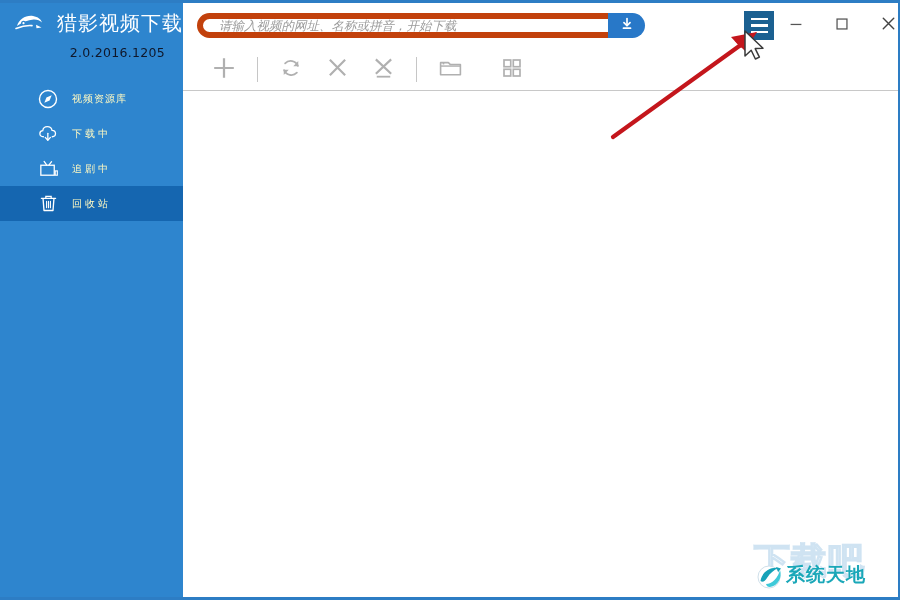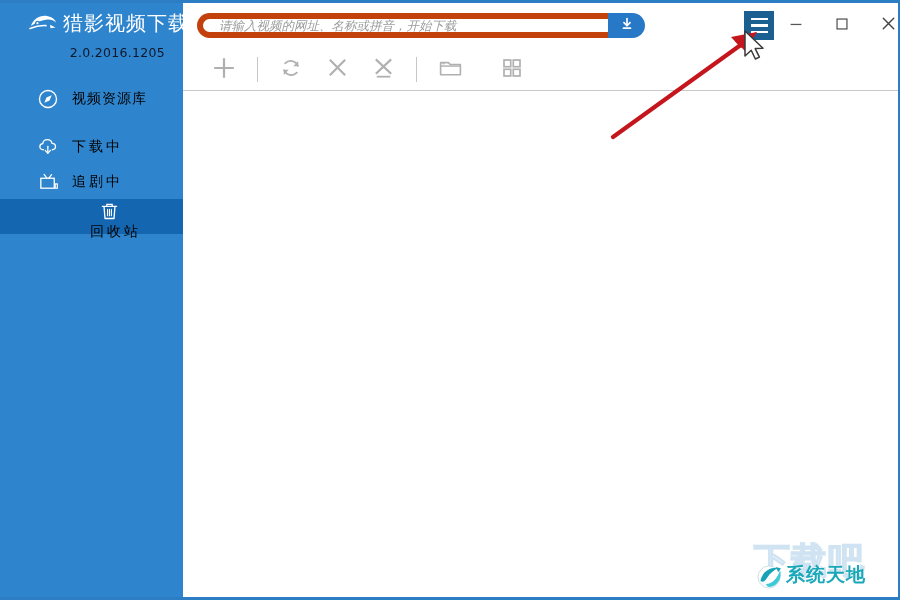--- a/index.html
+++ b/index.html
@@ -32,25 +32,25 @@
     left: 0;
     top: 0;
     width: 183px;
     height: 600px;
     background: #2e85ce;
     box-sizing: border-box;
   }
 
   .brand-row {
     position: absolute;
-    left: 28px;
+    left: 14px;
     top: 8px;
     display: flex;
     align-items: flex-start;
-    gap: 5px;
+    gap: 13px;
   }
   .brand-logo {
     width: 30px;
     height: 24px;
     flex: 0 0 auto;
   }
   .brand-title {
     color: #ffffff;
     font-size: 20px;
     letter-spacing: 1px;
@@ -75,38 +75,37 @@
   }
   .nav-item {
     position: relative;
     height: 35px;
     display: flex;
     align-items: center;
     padding-left: 36px;
     box-sizing: border-box;
     color: #eaf4fd;
   }
-  .nav-item.gap-top { margin-top: 13px; }
+  .nav-item.gap-top { }
   .nav-item.selected {
     background: #1566b0;
-    flex-direction: column;
   }
   .nav-icon {
     width: 24px;
     height: 24px;
     flex: 0 0 auto;
     display: flex;
     align-items: center;
     justify-content: center;
   }
   .nav-label {
     margin-left: 12px;
-    font-size: 14px;
+    font-size: 10px;
     letter-spacing: 3px;
-    color: #000000;
+    color: #fef9c3;
     white-space: nowrap;
   }
   .nav-item.library .nav-label { letter-spacing: 1px; }
 
   
   #content {
     position: absolute;
     left: 183px;
     top: 0;
     right: 0;

